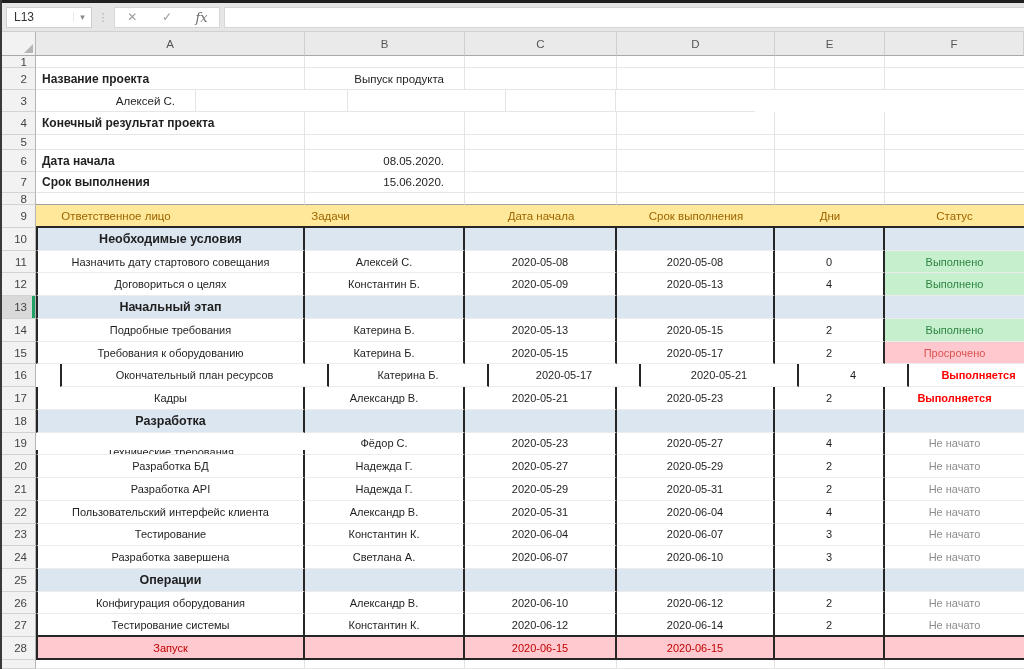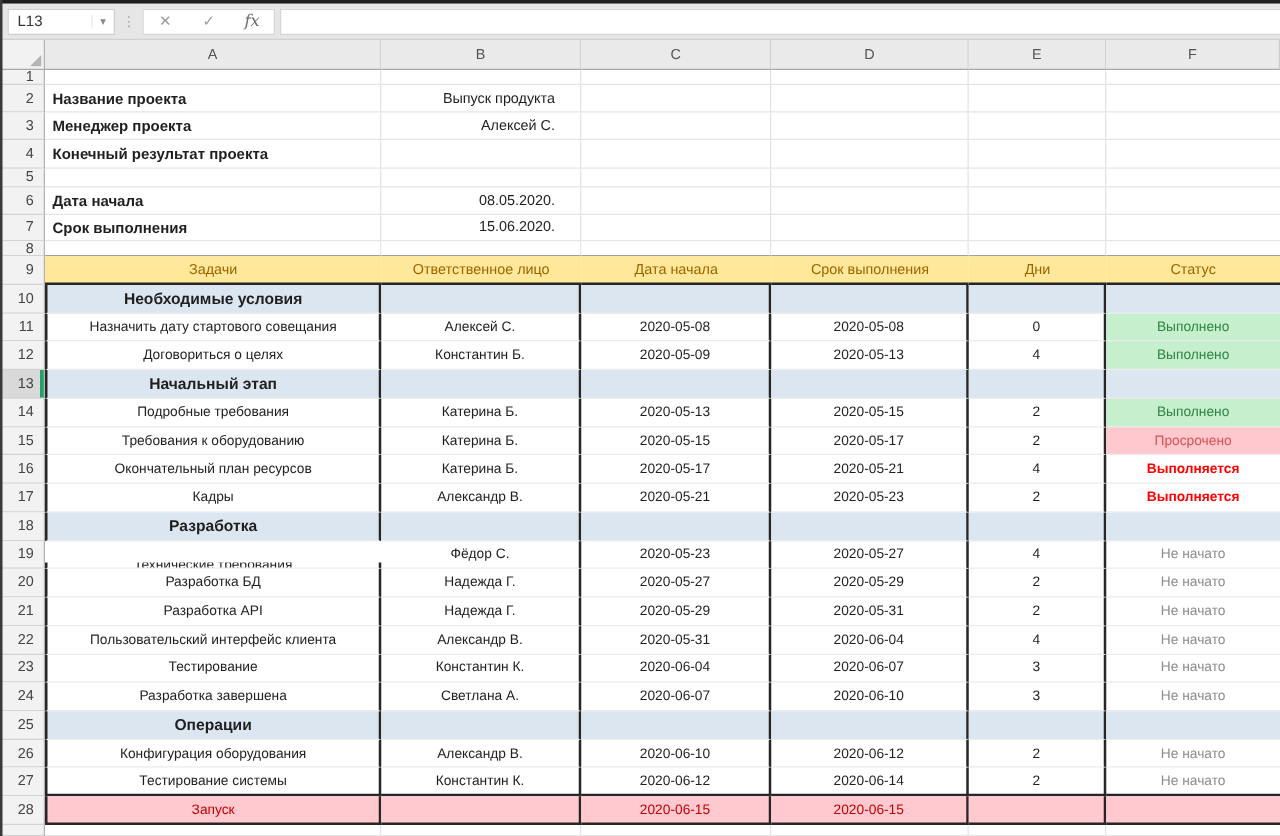--- a/index.html
+++ b/index.html
@@ -106,21 +106,20 @@
         <div class="rh">2</div>
         <div class="c info-label" style="width: 269px; flex: 0 0 269px;">Название проекта</div>
         <div class="c info-value" style="width: 160px; flex: 0 0 160px;">Выпуск продукта</div>
         <div class="c" style="width: 152px; flex: 0 0 152px;"></div>
         <div class="c" style="width: 158px; flex: 0 0 158px;"></div>
         <div class="c" style="width: 110px; flex: 0 0 110px;"></div>
         <div class="c last" style="width: 139px; flex: 0 0 139px;"></div>
       </div>
       <div class="r" style="height: 22px;">
         <div class="rh">3</div>
-        <div class="c info-label" style="width: 269px; flex: 0 0 269px;">Менеджер проекта</div>
         <div class="c info-value" style="width: 160px; flex: 0 0 160px;">Алексей С.</div>
         <div class="c" style="width: 152px; flex: 0 0 152px;"></div>
         <div class="c" style="width: 158px; flex: 0 0 158px;"></div>
         <div class="c" style="width: 110px; flex: 0 0 110px;"></div>
         <div class="c last" style="width: 139px; flex: 0 0 139px;"></div>
       </div>
       <div class="r" style="height: 23px;">
         <div class="rh">4</div>
         <div class="c info-label" style="width: 269px; flex: 0 0 269px;">Конечный результат проекта</div>
         <div class="c info-value" style="width: 160px; flex: 0 0 160px;"></div>
@@ -160,22 +159,22 @@
         <div class="rh">8</div>
         <div class="c info-label" style="width: 269px; flex: 0 0 269px;"></div>
         <div class="c info-value" style="width: 160px; flex: 0 0 160px;"></div>
         <div class="c" style="width: 152px; flex: 0 0 152px;"></div>
         <div class="c" style="width: 158px; flex: 0 0 158px;"></div>
         <div class="c" style="width: 110px; flex: 0 0 110px;"></div>
         <div class="c last" style="width: 139px; flex: 0 0 139px;"></div>
       </div>
       <div class="r dark" style="height: 23px;">
         <div class="rh">9</div>
+        <div class="c hdrcell" style="width: 160px; flex: 0 0 160px;">Ответственное лицо</div>
         <div class="c hdrcell" style="width: 269px; flex: 0 0 269px;">Задачи</div>
-        <div class="c hdrcell" style="width: 160px; flex: 0 0 160px;">Ответственное лицо</div>
         <div class="c hdrcell" style="width: 152px; flex: 0 0 152px;">Дата начала</div>
         <div class="c hdrcell" style="width: 158px; flex: 0 0 158px;">Срок выполнения</div>
         <div class="c hdrcell" style="width: 110px; flex: 0 0 110px;">Дни</div>
         <div class="c last hdrcell" style="width: 139px; flex: 0 0 139px;">Статус</div>
       </div>
       <div class="r sec" style="height: 22.74px;">
         <div class="rh">10</div>
         <div class="c tc first task-cell" style="width: 269px; flex: 0 0 269px;">Необходимые условия</div>
         <div class="c tc" style="width: 160px; flex: 0 0 160px;"></div>
         <div class="c tc" style="width: 152px; flex: 0 0 152px;"></div>
@@ -223,21 +222,21 @@
         <div class="rh">15</div>
         <div class="c tc first task-cell" style="width: 269px; flex: 0 0 269px;">Требования к оборудованию</div>
         <div class="c tc" style="width: 160px; flex: 0 0 160px;">Катерина Б.</div>
         <div class="c tc" style="width: 152px; flex: 0 0 152px;">2020-05-15</div>
         <div class="c tc" style="width: 158px; flex: 0 0 158px;">2020-05-17</div>
         <div class="c tc" style="width: 110px; flex: 0 0 110px;">2</div>
         <div class="c last tc st-overdue" style="width: 139px; flex: 0 0 139px;">Просрочено</div>
       </div>
       <div class="r" style="height: 22.74px;">
         <div class="rh">16</div>
-        <div class="c tc first task-cell" style="width: 269px; flex: 0 0 269px;">Окончательный план ресурсов</div>
+        <div class="c tc first task-cell" style="width: 269px; flex: 0 0 269px; margin-left: 24px;">Окончательный план ресурсов</div>
         <div class="c tc" style="width: 160px; flex: 0 0 160px;">Катерина Б.</div>
         <div class="c tc" style="width: 152px; flex: 0 0 152px;">2020-05-17</div>
         <div class="c tc" style="width: 158px; flex: 0 0 158px;">2020-05-21</div>
         <div class="c tc" style="width: 110px; flex: 0 0 110px;">4</div>
         <div class="c last tc st-active" style="width: 139px; flex: 0 0 139px;">Выполняется</div>
       </div>
       <div class="r" style="height: 22.74px;">
         <div class="rh">17</div>
         <div class="c tc first task-cell" style="width: 269px; flex: 0 0 269px;">Кадры</div>
         <div class="c tc" style="width: 160px; flex: 0 0 160px;">Александр В.</div>

